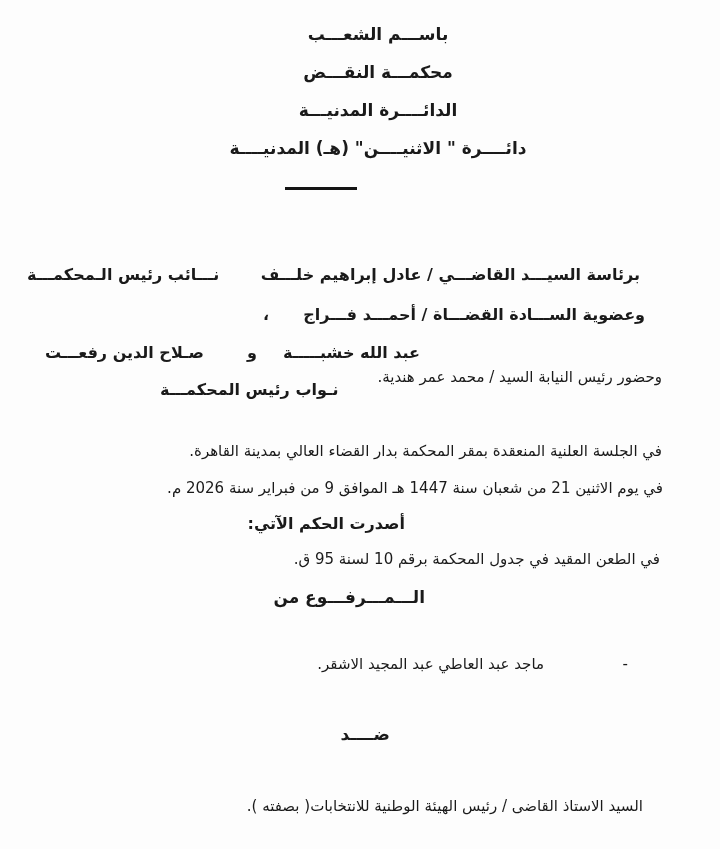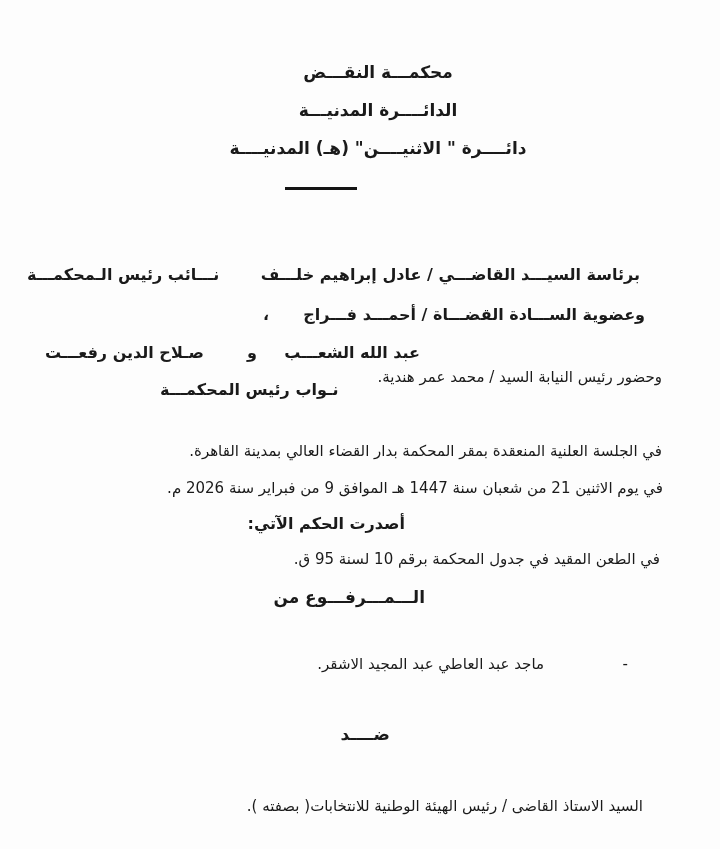--- a/index.html
+++ b/index.html
@@ -42,33 +42,34 @@
     background: #141414;
   }
   .panel-line { font-size: 16px; font-weight: bold; margin-top: 48px; }
   .heading-line { font-size: 17px; font-weight: bold; }
 </style>
 </head>
 <body>
 
 <div class="page">
 
+  <div class="header-line" style="top:24px">باســـم الشعـــب</div>
   <div class="header-line" style="top:62px">محكمـــة النقـــض</div>
   <div class="header-line" style="top:100px">الدائــــرة المدنيـــة</div>
   <div class="header-line" style="top:138px">دائــــرة " الاثنيــــن" (هـ) المدنيــــة</div>
 
   <div class="divider-rule"></div>
 
   <div class="line panel-line" style="top:216px; right:80px">برئاسة السيـــد القاضـــي / عادل إبراهيم خلـــف</div>
   <div class="line panel-line" style="top:216px; left:27px">نـــائب رئيس الـمحكمـــة</div>
 
   <div class="line panel-line" style="top:256px; right:75px">وعضوية الســـادة القضـــاة / أحمـــد فـــراج</div>
   <div class="line panel-line" style="top:256px; left:263px">،</div>
 
-  <div class="line panel-line" style="top:294px; right:300px">عبد الله الشعـــب</div>
+  <div class="line panel-line" style="top:294px; right:300px">عبد الله خشبـــــة</div>
   <div class="line panel-line" style="top:294px; left:247px">و</div>
   <div class="line panel-line" style="top:294px; left:45px">صـلاح الدين رفعـــت</div>
 
   <div class="line panel-line" style="top:331px; left:160px">نـواب رئيس المحكمـــة</div>
 
   <div class="line" style="top:367px; right:58px">وحضور رئيس النيابة السيد / محمد عمر هندية.</div>
 
   <div class="line" style="top:441px; right:58px">في الجلسة العلنية المنعقدة بمقر المحكمة بدار القضاء العالي بمدينة القاهرة.</div>
   <div class="line" style="top:478px; right:57px">في يوم الاثنين 21 من شعبان سنة 1447 هـ الموافق 9 من فبراير سنة 2026 م.</div>
 

